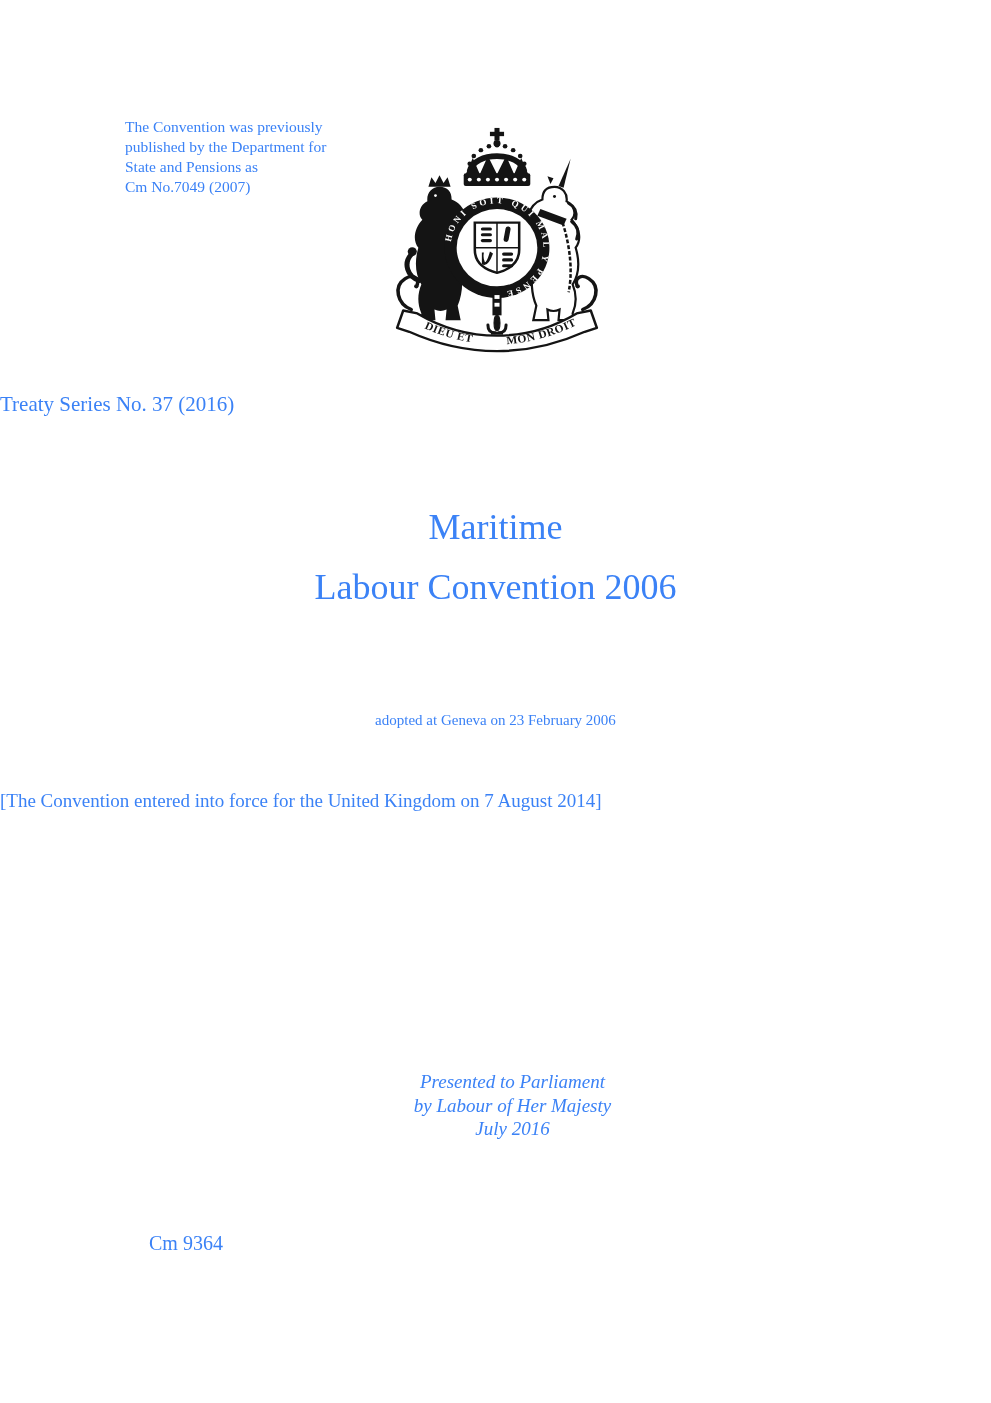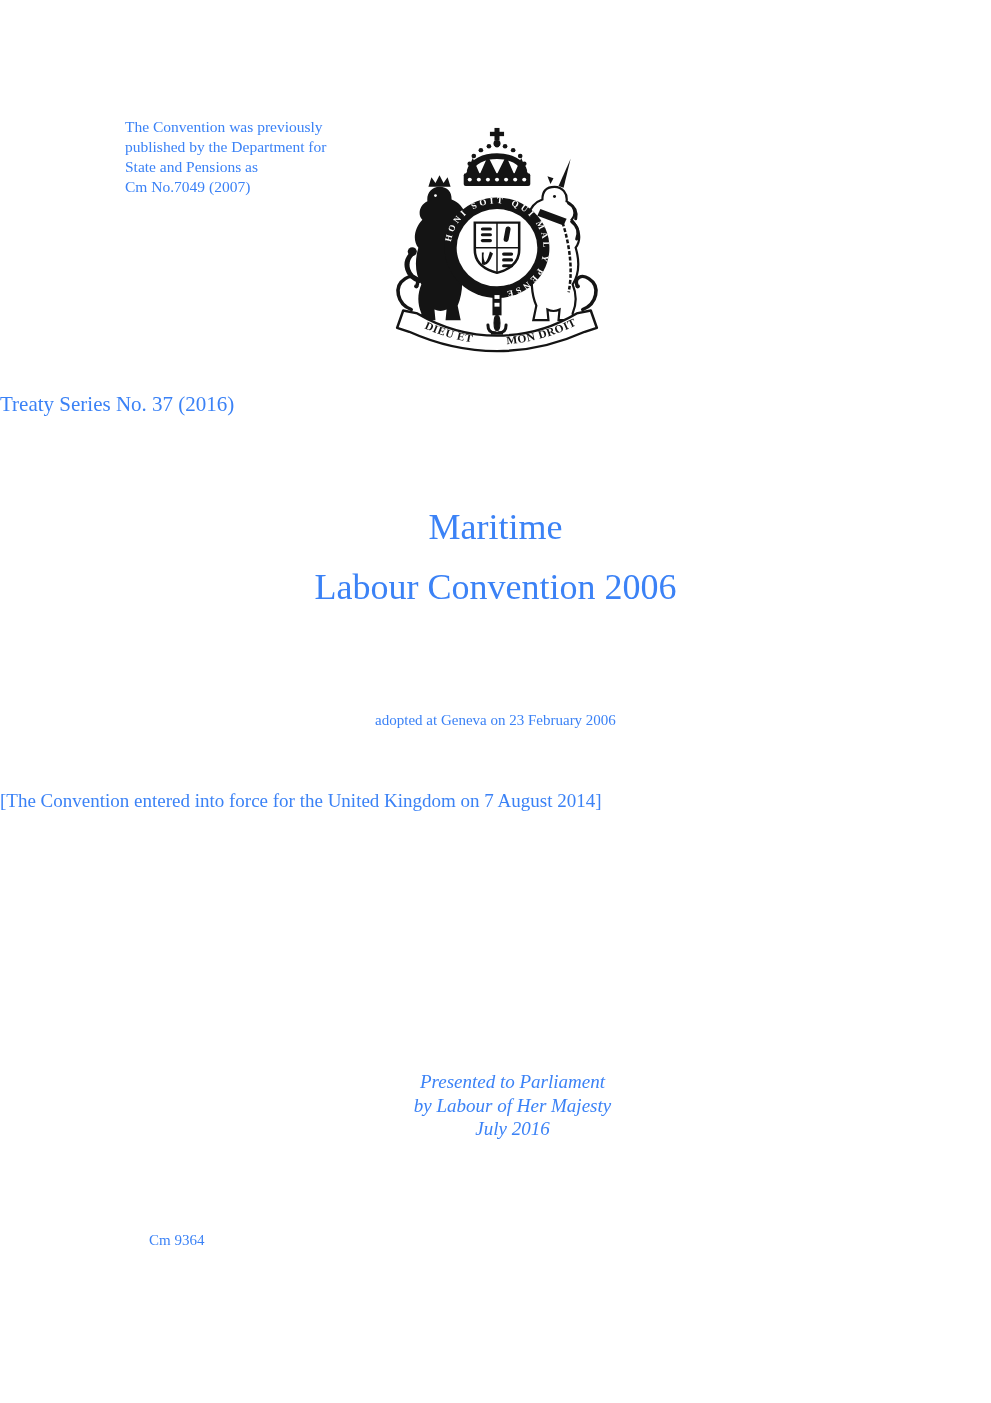--- a/index.html
+++ b/index.html
@@ -38,21 +38,21 @@
     text-align:left;font-size:19px;
   }
   .presented{
     position:absolute;left:0;top:1070px;width:100%;
     text-align:center;font-size:19px;line-height:23.5px;
     font-style:italic;
     padding-left:17px;
   }
   .cm{
     position:absolute;left:149px;top:1232px;
-    font-size:15px;
+    font-size:20px;
   }
   .arms svg text{font-family:"Liberation Serif","DejaVu Serif",serif;}
 </style>
 </head>
 <body>
 
 <div class="page">
 
   <div class="note">
     <div>The Convention was previously</div>

